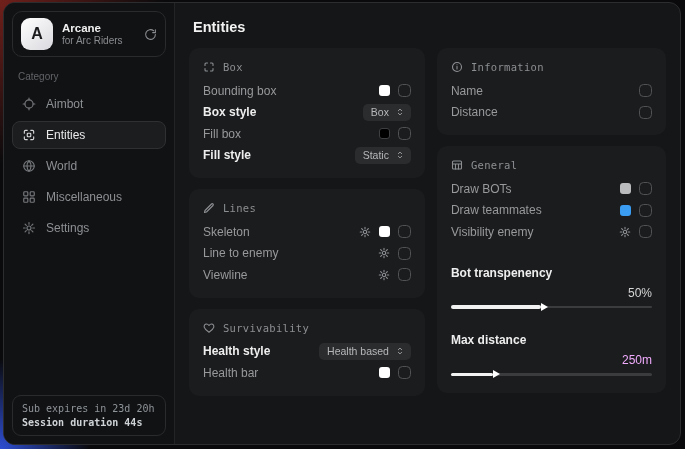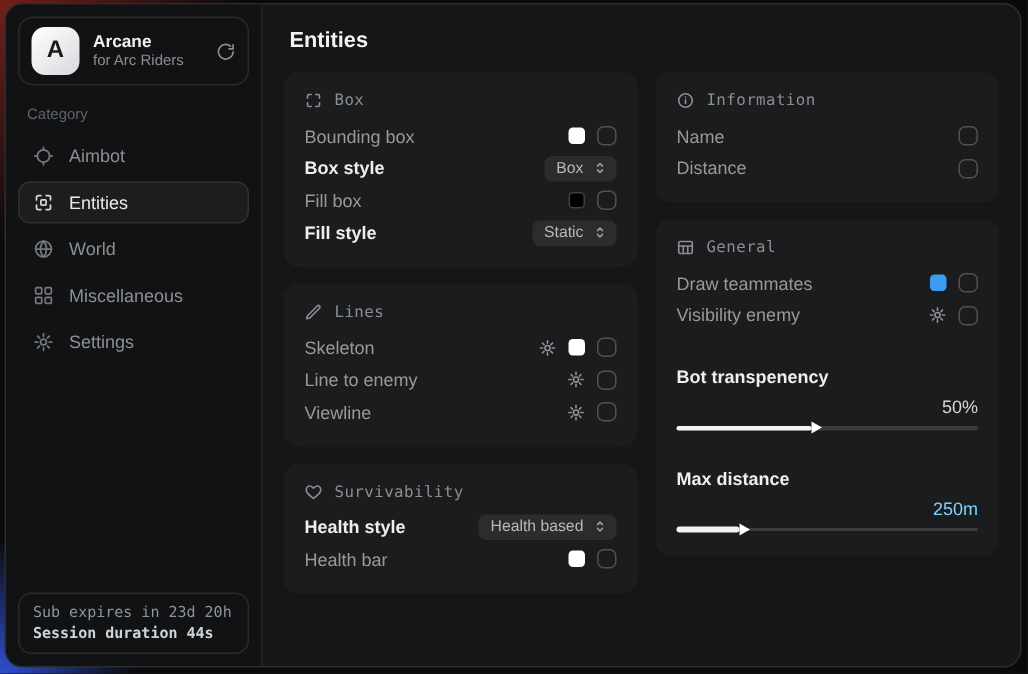--- a/index.html
+++ b/index.html
@@ -86,21 +86,21 @@
 
   .pill {
     display:flex; align-items:center; gap:6px;
     background:#2b2c2e; border-radius:5px; height:17px; padding:0 6px 0 8px;
     color:#b6b8ba; font-size:10.5px;
   }
   .pill .chev { display:flex; color:#9a9c9e; }
 
   .slider-block { margin-top:3px; margin-bottom:5px; }
   .slider-value { color:#d6d6d6; font-size:12px;margin-top:40px; }
-  .slider-value.dim { color:#7dd3fc; }
+  .slider-value.dim { color:#f0abfc; }
   .track { position:relative; height:2.5px; background:#3b3c3e; border-radius:2px; margin-top:6px; }
   .fill { position:absolute; left:0; top:-0.5px; height:3.5px; background:#f2f2f2; border-radius:2px; }
   .fill::after {
     content:""; position:absolute; right:-7px; top:50%; transform:translateY(-50%);
     border-left:7px solid #ffffff; border-top:4px solid transparent; border-bottom:4px solid transparent;
   }
   svg { display:block; }
 </style>
 </head>
 <body>
@@ -344,20 +344,27 @@
           <div class="card-header">
             <span class="h-icon">
               <svg width="12" height="12" viewBox="0 0 24 24" fill="none" stroke="currentColor" stroke-width="2.2" stroke-linecap="round">
                   <rect x="3" y="4" width="18" height="16" rx="2"></rect>
                   <path d="M3 10h18M9 10v10M15 10v10"></path>
                 </svg>
             </span>
             <span>General</span>
           </div>
           <div class="row">
+            <span class="row-label">Draw BOTs</span>
+            <span class="controls">
+              <span class="swatch" style="background: rgb(185, 187, 189);"></span>
+              <span class="checkbox"></span>
+            </span>
+          </div>
+          <div class="row">
             <span class="row-label">Draw teammates</span>
             <span class="controls">
               <span class="swatch" style="background: rgb(59, 157, 242);"></span>
               <span class="checkbox"></span>
             </span>
           </div>
           <div class="row">
             <span class="row-label">Visibility enemy</span>
             <span class="controls">
               <span class="gear-btn">

